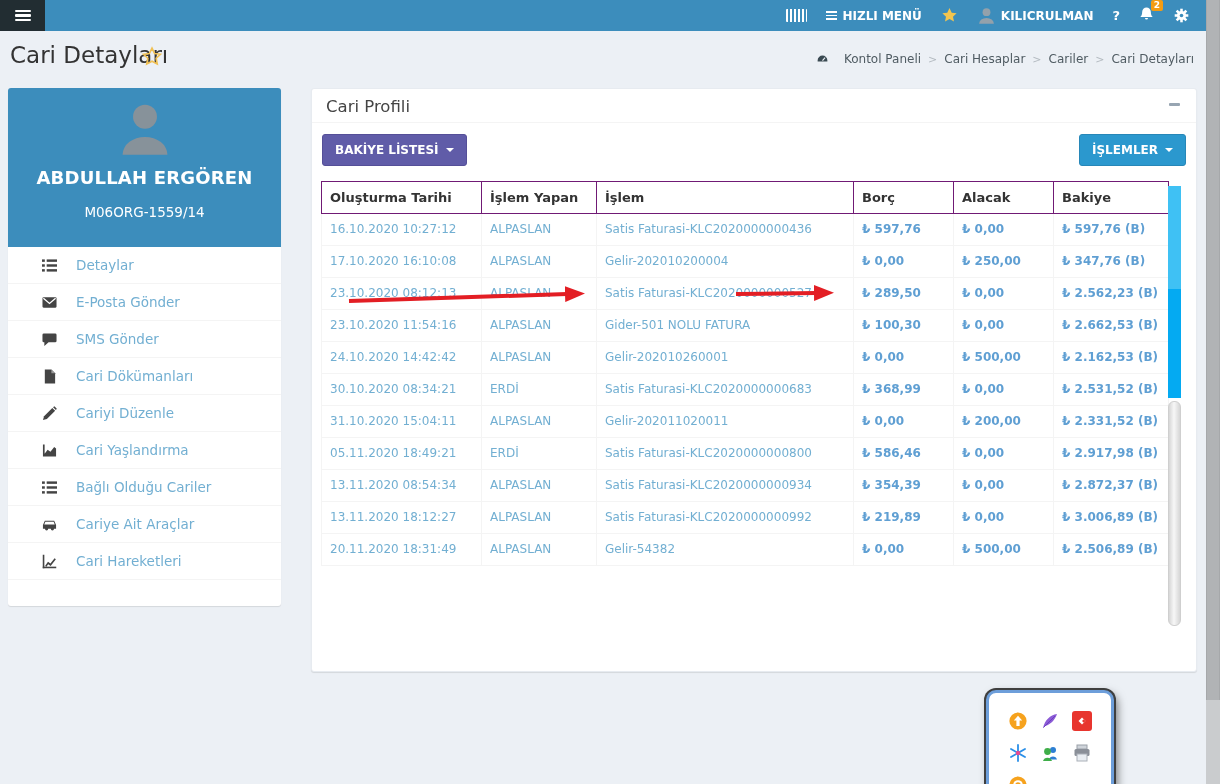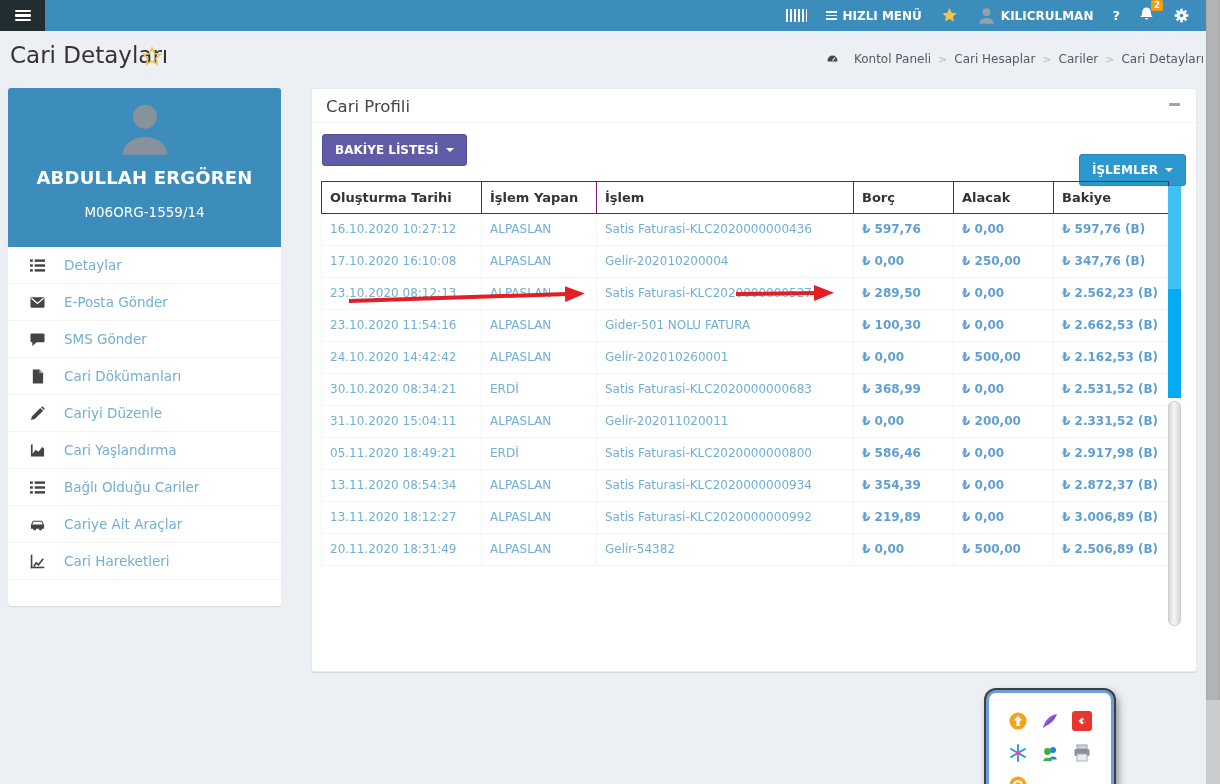--- a/index.html
+++ b/index.html
@@ -16,45 +16,45 @@
   .nav-right{margin-left:auto;display:flex;align-items:center;gap:19px;padding-right:30px;color:#fff;}
   .nav-item{display:flex;align-items:center;gap:5px;font-size:12px;font-weight:bold;color:#fff;cursor:pointer;white-space:nowrap;}
   .barcode{width:21px;height:13px;background:repeating-linear-gradient(90deg,#fff 0 2px,rgba(255,255,255,0) 2px 4px);border-radius:1px;}
   .mini-burger{display:inline-flex;flex-direction:column;gap:2px;}
   .mini-burger i{width:11px;height:1.8px;background:#fff;display:block;}
   .bell-wrap{position:relative;display:inline-block;}
   .badge{position:absolute;top:-6px;right:-9px;background:#f39c12;color:#fff;font-size:9px;font-weight:bold;line-height:11px;padding:0 3px;border-radius:2px;}
   
   .page-title{position:absolute;left:10px;top:42px;font-size:23px;color:#333;font-weight:400;}
   .title-star{position:absolute;left:141px;top:46px;}
-  .breadcrumb{position:absolute;right:16px;top:52px;display:flex;align-items:center;gap:15px;font-size:12px;color:#4f5b62;}
+  .breadcrumb{position:absolute;right:26px;top:52px;display:flex;align-items:center;gap:15px;font-size:12px;color:#4f5b62;}
   .breadcrumb .sep{color:#b3bac0;font-size:11px;}
   .breadcrumb .bc-item{cursor:pointer;}
   .breadcrumb .bc-item.active{cursor:default;}
   
   .sidebar{position:absolute;left:8px;top:88px;width:273px;}
   .profile-card{background:#3c8dbc;height:159px;border-radius:3px 3px 0 0;text-align:center;color:#fff;box-shadow:0 1px 1px rgba(0,0,0,.1);}
   .profile-card .avatar{padding-top:11px;}
   .profile-name{font-size:18px;font-weight:bold;margin-top:6px;letter-spacing:.2px;}
   .profile-code{font-size:13.5px;margin-top:16px;}
   .profile-menu{background:#fff;border-radius:0 0 3px 3px;box-shadow:0 1px 1px rgba(0,0,0,.1);}
-  .menu-item{height:36px;display:flex;align-items:center;border-bottom:1px solid #f4f4f4;cursor:pointer;}
+  .menu-item{height:36px;display:flex;align-items:center;border-bottom:1px solid #f4f4f4;cursor:pointer;padding-left:12px;}
   .mi-icon{width:34px;margin-left:22px;display:flex;align-items:center;}
   .mi-icon svg{width:15px;height:15px;}
   .mi-label{color:#72afd2;font-size:13.5px;}
   .menu-footer{height:26px;}
   
   .box{position:absolute;left:311px;top:88px;width:886px;height:584px;background:#fff;border:1px solid #e7ebf0;border-radius:3px;box-shadow:0 1px 1px rgba(0,0,0,.1);box-sizing:border-box;}
   .box-header{position:absolute;top:0;left:0;right:0;height:33px;border-bottom:1px solid #f4f4f4;}
   .box-title{position:absolute;left:14px;top:8px;font-size:16.5px;color:#444;}
   .collapse-btn{position:absolute;right:16px;top:14px;width:11px;height:3px;background:#97a5b2;cursor:pointer;border-radius:1px;}
   .btn{display:inline-flex;align-items:center;gap:7px;color:#fff;font-size:12px;font-weight:bold;padding:8px 12px;border-radius:3px;cursor:pointer;white-space:nowrap;}
   .btn .caret{width:0;height:0;border-left:4px solid transparent;border-right:4px solid transparent;border-top:4px solid #fff;}
   .btn-balance{position:absolute;left:10px;top:45px;background:#605ca8;border:1px solid #554f98;}
-  .btn-actions{position:absolute;right:10px;top:45px;background:#2b98ce;border:1px solid #2787b8;margin-top:20px;}
+  .btn-actions{position:absolute;right:10px;top:45px;background:#2b98ce;border:1px solid #2787b8;}
   
   table.trans{position:absolute;left:9px;top:92px;width:847px;border-collapse:collapse;table-layout:fixed;}
   table.trans th{font-size:13px;color:#333;text-align:left;font-weight:bold;padding:8px;border:1px solid #701a75;}
   table.trans td{font-size:12px;color:#72afd2;padding:7px 8px;border:1px solid #f4f4f4;line-height:17px;overflow:hidden;white-space:nowrap;}
   table.trans td.num{font-weight:bold;color:#5f9fd3;}
   
   .tscroll-a{position:absolute;left:856px;top:97px;width:13px;height:103px;background:#3fc1f4;}
   .tscroll-b{position:absolute;left:856px;top:200px;width:13px;height:109px;background:#04aaf2;}
   .tscroll-c{position:absolute;left:856px;top:312px;width:13px;height:225px;border-radius:6px;background:linear-gradient(90deg,#d6d6d6,#f7f7f7 45%,#d6d6d6);border:1px solid #cfcfcf;box-sizing:border-box;}
   

